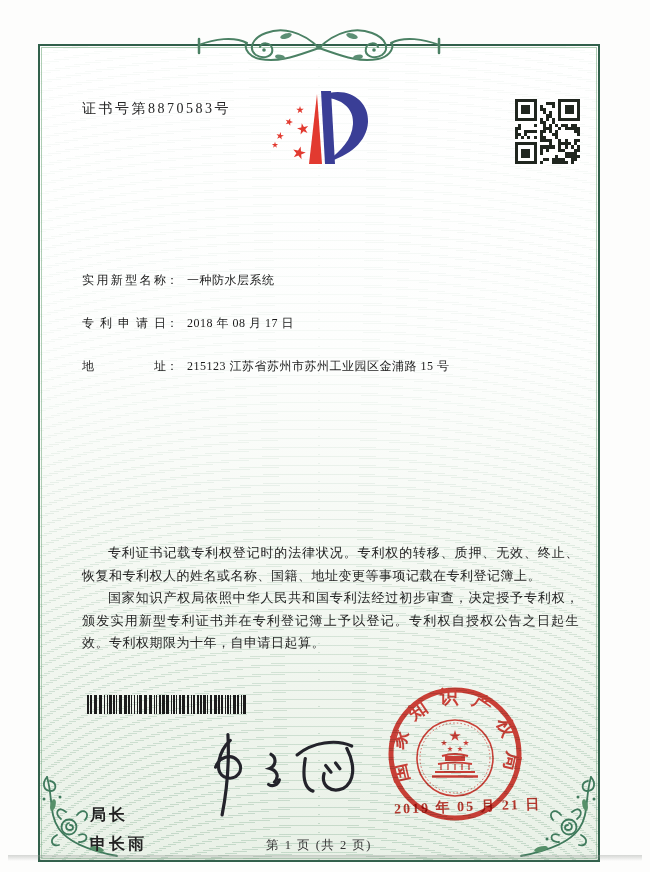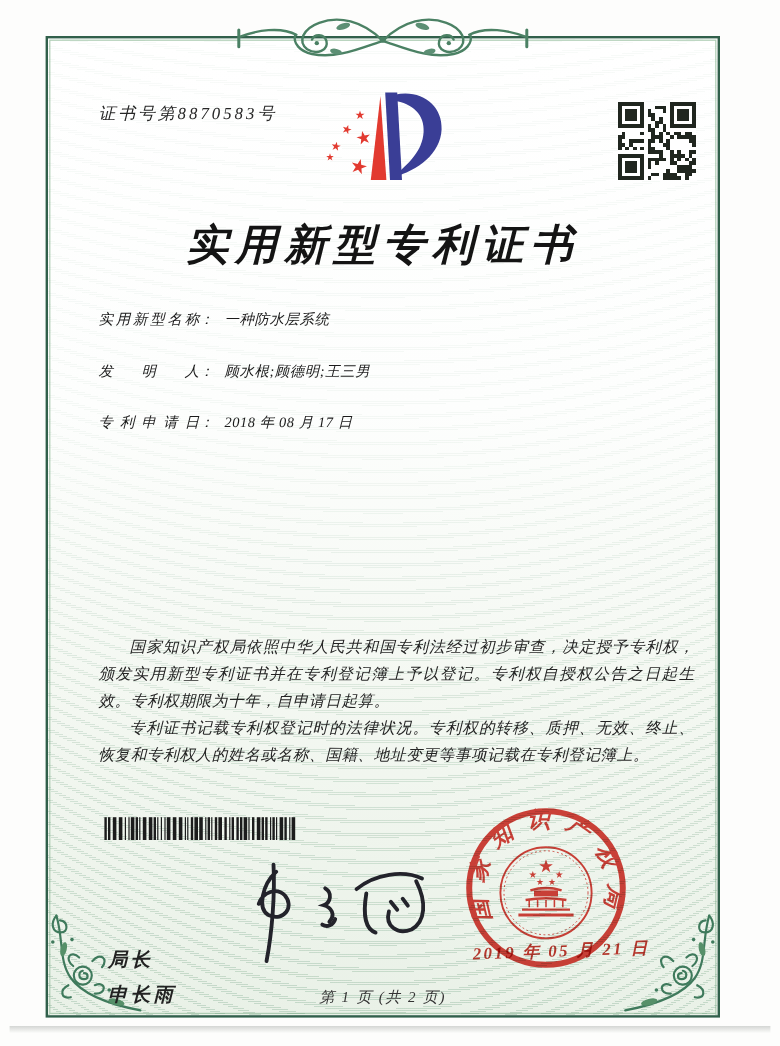--- a/index.html
+++ b/index.html
@@ -3,24 +3,23 @@
 <meta charset="utf-8">
 <style>
   html,body{margin:0;padding:0;}
   body{
     width:650px;height:872px;position:relative;overflow:hidden;
     background:#fdfdfc;
     font-family:"Liberation Serif","DejaVu Serif",serif;
     color:#1c1c1c;
   }
   .frame{
-    position:absolute;left:38px;top:30px;width:558px;height:814px;
+    position:absolute;left:38px;top:44px;width:558px;height:814px;
     border:2px solid #31604b;
     background:linear-gradient(180deg,#ffffff 0%,#fdfefd 38%,#f4f8f2 66%,#e9f1e7 100%);
-    font-style:italic;
   }
   .frame::before{
     content:"";position:absolute;inset:1px;border:1px solid #aecdb4;pointer-events:none;
   }
   .texture{
     position:absolute;inset:0;pointer-events:none;
     background:repeating-radial-gradient(1400px 420px at 50% 140%,
       rgba(110,160,128,.30) 0px, rgba(110,160,128,.30) 1px,
       rgba(255,255,255,0) 1px, rgba(255,255,255,0) 6px);
     -webkit-mask-image:linear-gradient(180deg,rgba(0,0,0,.16) 0%,rgba(0,0,0,.22) 45%,rgba(0,0,0,.72) 72%,#000 100%);
@@ -267,37 +266,36 @@
       <rect x="1" y="1" width="5" height="5" fill="#ffffff"></rect>
       <rect x="2" y="2" width="3" height="3" fill="#20261f"></rect>
       <rect x="14" y="0" width="7" height="7" fill="#20261f"></rect>
       <rect x="15" y="1" width="5" height="5" fill="#ffffff"></rect>
       <rect x="16" y="2" width="3" height="3" fill="#20261f"></rect>
       <rect x="0" y="14" width="7" height="7" fill="#20261f"></rect>
       <rect x="1" y="15" width="5" height="5" fill="#ffffff"></rect>
       <rect x="2" y="16" width="3" height="3" fill="#20261f"></rect>
     </svg>
 
-  <div class="title">实用新型专利证书</div>
 
   <div class="fields">
     <div class="row">
       <span class="flabel">实用新型名称</span><span class="colon">：</span><span class="fvalue">一种防水层系统</span>
     </div>
     <div class="row">
-      <span class="flabel">发明人</span><span class="colon">：</span><span class="fvalue">顾水根;顾德明;王三男</span>
+      <span class="flabel">专利申请日</span><span class="colon">：</span><span class="fvalue">2018 年 08 月 17 日</span>
     </div>
     <div class="row">
-      <span class="flabel">专利申请日</span><span class="colon">：</span><span class="fvalue">2018 年 08 月 17 日</span>
+      <span class="flabel">地址</span><span class="colon">：</span><span class="fvalue">215123 江苏省苏州市苏州工业园区金浦路 15 号</span>
     </div>
   </div>
 
   <div class="paras">
+    <p>专利证书记载专利权登记时的法律状况。专利权的转移、质押、无效、终止、恢复和专利权人的姓名或名称、国籍、地址变更等事项记载在专利登记簿上。</p>
     <p>国家知识产权局依照中华人民共和国专利法经过初步审查，决定授予专利权，颁发实用新型专利证书并在专利登记簿上予以登记。专利权自授权公告之日起生效。专利权期限为十年，自申请日起算。</p>
-    <p>专利证书记载专利权登记时的法律状况。专利权的转移、质押、无效、终止、恢复和专利权人的姓名或名称、国籍、地址变更等事项记载在专利登记簿上。</p>
   </div>
 
   <div class="barcode" id="barcode">
       <i style="width:2px;margin-right:1px"></i>
       <i style="width:2px;margin-right:2px"></i>
       <i style="width:3px;margin-right:2px"></i>
       <i style="width:3px;margin-right:2px"></i>
       <i style="width:1px;margin-right:2px"></i>
       <i style="width:1px;margin-right:1px"></i>
       <i style="width:3px;margin-right:1px"></i>

